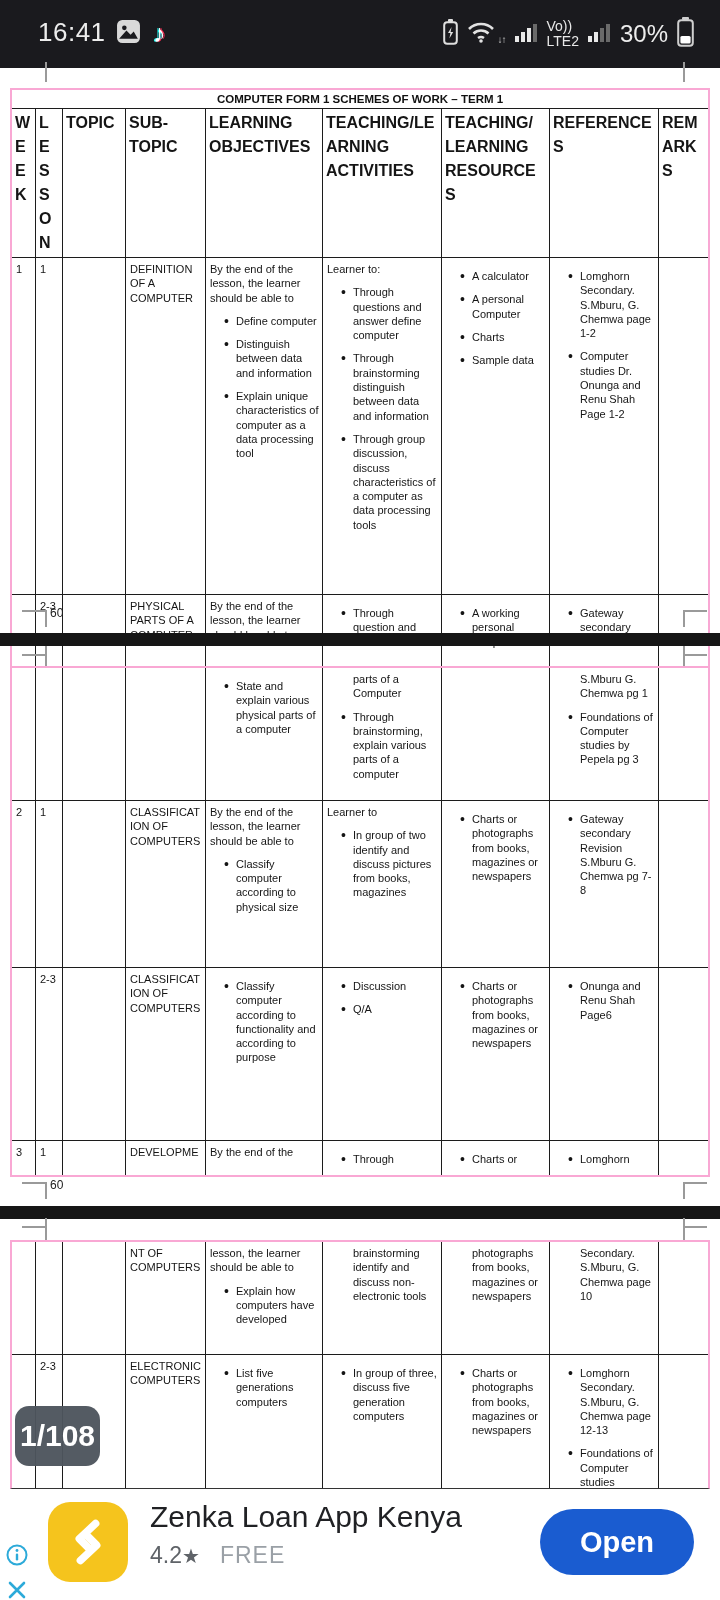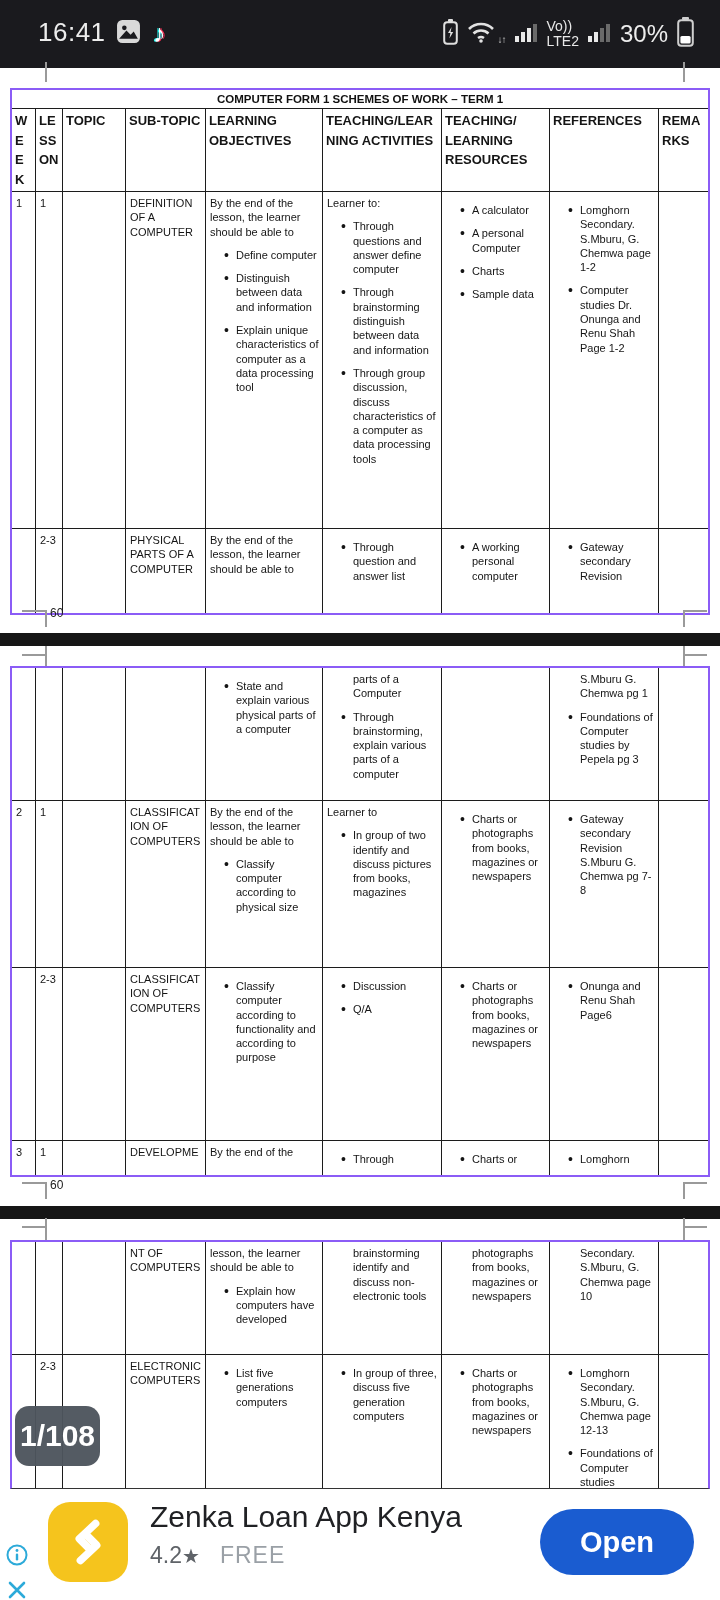--- a/index.html
+++ b/index.html
@@ -11,28 +11,28 @@
   .statusbar{position:absolute;left:0;top:0;width:720px;height:68px;background:#1a1a1e;}
   .sb-time{position:absolute;left:38px;top:17px;font-size:26px;color:#ededed;letter-spacing:.5px;}
   .sb-left-icons{position:absolute;left:116px;top:19px;display:flex;align-items:center;gap:12px;}
   .tiktok{font-size:25px;color:#ffffff;text-shadow:-1.5px 0 #25f4ee,1.5px 0 #fe2c55;line-height:1;}
   .sb-right{position:absolute;right:26px;top:15px;height:38px;display:flex;align-items:center;gap:9px;}
   .sb-pct{font-size:24px;color:#ededed;}
   .volte{font-size:14px;line-height:1.05;color:#e8e8e8;text-align:left;}
   .wifi-arrows{font-size:10px;color:#cfcfcf;margin-left:-6px;margin-top:10px;letter-spacing:-1px;}
   
   .doc{position:absolute;left:0;top:68px;width:720px;height:1424px;background:#fff;}
-  .page{position:absolute;left:10px;width:700px;border:2px solid #8b5cf6;box-sizing:border-box;background:#fff;}
+  .page{position:absolute;left:10px;width:700px;border:2px solid #f9a8d4;box-sizing:border-box;background:#fff;}
   .trow{display:grid;grid-template-columns:24px 27px 63px 80px 117px 119px 108px 109px 1fr;border-bottom:1px solid #1c1c1c;}
   .trow:last-child{border-bottom:none;}
   .tcell{border-right:1px solid #1c1c1c;overflow:hidden;padding:2px 3px;font-size:11px;line-height:1.3;color:#151515;word-wrap:break-word;overflow-wrap:anywhere;}
   .tcell:last-child{border-right:none;}
   .title-row{border-bottom:1px solid #1c1c1c;height:18px;display:flex;align-items:center;justify-content:center;}
   .t-title{font-size:11.5px;font-weight:bold;color:#111;}
-  .hdr .tcell{font-weight:bold;font-size:13px;line-height:1.5;}
+  .hdr .tcell{font-weight:bold;font-size:16px;line-height:1.5;}
   .para{margin:2px 1px 2px 1px;}
   .bullet{position:relative;margin:9px 0 0 13px;padding-left:14px;}
   .bullet::before{content:"•";position:absolute;left:2px;top:-2px;font-size:14px;}
   .cont{margin:2px 0 0 27px;}
   .mark{position:absolute;background:#9a9a9a;}
   .pgnum{position:absolute;font-size:12px;color:#222;}
   .sep-bar{position:absolute;left:0;width:720px;height:13px;background:#161616;}
   
   .page-indicator{position:absolute;left:15px;top:1406px;width:85px;height:60px;background:rgba(77,84,93,.96);
     border-radius:14px;display:flex;align-items:center;justify-content:center;

